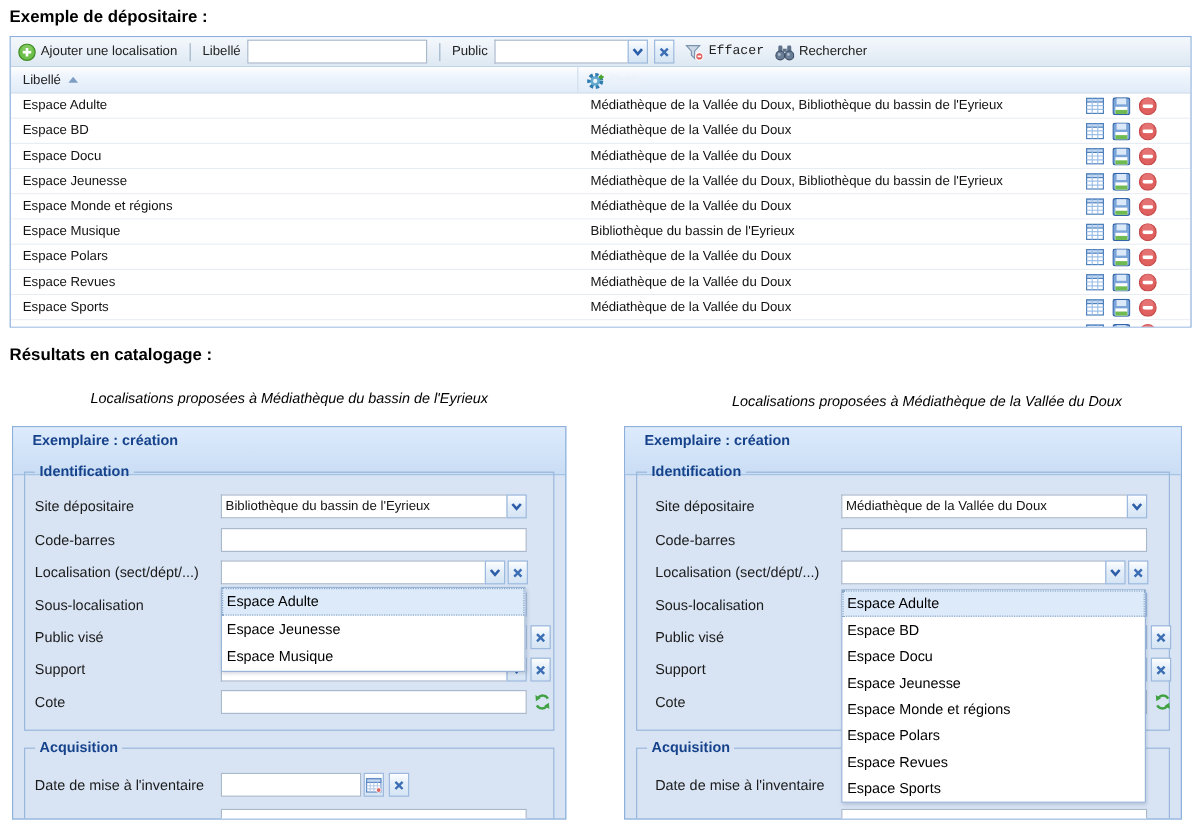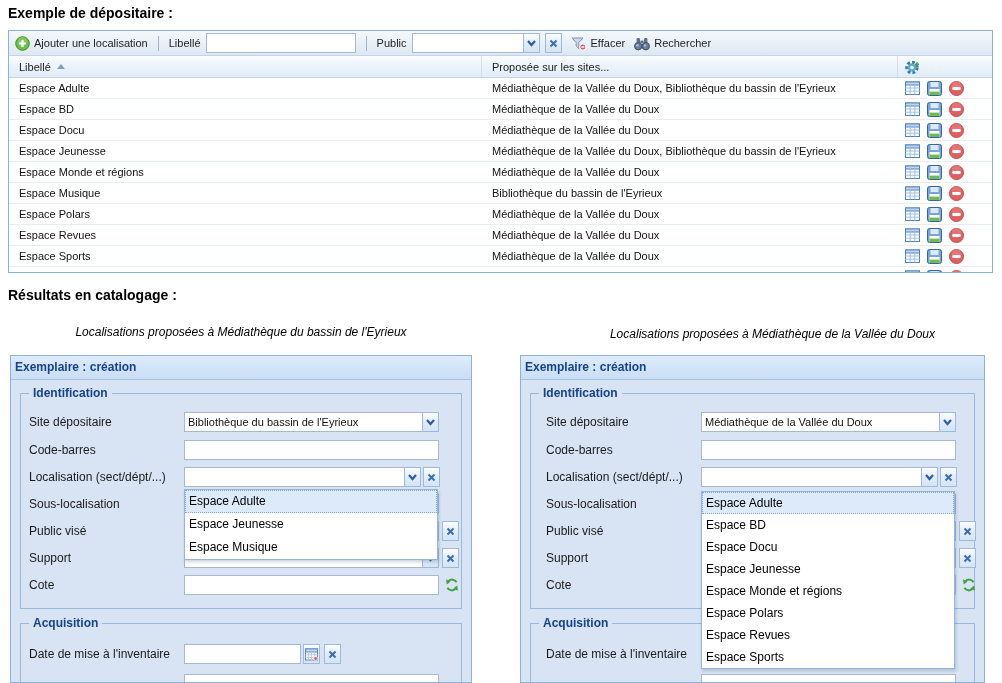--- a/index.html
+++ b/index.html
@@ -41,23 +41,23 @@
   .gr-libelle { width:473px; padding-left:10px; overflow:hidden; white-space:nowrap; }
   .gr-sites { width:416px; padding-left:10px; overflow:hidden; white-space:nowrap; }
   .gr-icons { flex:1; display:flex; align-items:center; gap:7px; padding-left:7px; }
   .icon { display:inline-flex; flex:0 0 auto; }
 
   
   .panel { position:absolute; top:355px; height:328px; background:#d8e4f4;
     border:1px solid #8db0dd; overflow:hidden; font-size:12px; }
   .panel-left  { left:10px;  width:462px; --label-x:18px;  --field-x:173px; }
   .panel-right { left:520px; width:465px; --label-x:25px;  --field-x:180px; }
-  .panel-header { height:24px; background:linear-gradient(#ddebfc,#c9ddf4);
+  .panel-header { height:40px; background:linear-gradient(#ddebfc,#c9ddf4);
     border-bottom:1px solid #a6c3e4; color:#15428b; font-weight:bold; font-size:12px;
-    line-height:23px; padding-left:4px; }
+    line-height:23px; padding-left:16px; }
   .fs { position:absolute; border:1px solid #9ab7dc; }
   .fs legend { color:#15428b; font-weight:bold; font-size:12px; padding:0 4px; margin-left:8px; }
   .frow { position:absolute; left:0; width:100%; height:20px; }
   .frow .flabel { position:absolute; left:var(--label-x); top:3px; color:#1a1a1a; }
   .fctrl { position:absolute; left:var(--field-x); top:0; display:flex; align-items:flex-start; gap:2px; }
   .w255 { width:255px; } .w237 { width:237px; } .w117 { width:117px; }
   .dd { position:absolute; left:var(--field-x); width:254px; background:#fff;
     border:1px solid #98b5d7; z-index:9; box-shadow:1px 2px 3px rgba(60,80,110,.25); }
   .dd-item { height:var(--ih); line-height:var(--ih); padding-left:4px; color:#000; cursor:pointer; }
   .dd-item:first-of-type { background:#dceafa; outline:1px dotted #89a6c6; outline-offset:-1px; }
@@ -92,21 +92,21 @@
           <svg width="11" height="8" viewBox="0 0 11 8">
             <path d="M2 2l3.5 4L9 2" stroke="#2b5da8" stroke-width="2.2" fill="none"></path>
           </svg>
         </span>
     </span>
     <span class="xbtn">
         <svg width="9" height="9" viewBox="0 0 9 9">
           <path d="M1.5 1.5l6 6M7.5 1.5l-6 6" stroke="#3c6eb4" stroke-width="2" fill="none"></path>
         </svg>
       </span>
-    <span class="tb-btn" style="margin-left:4px;">
+    <span class="tb-btn" style="margin-left:4px;font-family:Liberation Mono, monospace;">
       <span class="icon">
           <svg width="16" height="15" viewBox="0 0 16 15">
             <path d="M1 2h11l-4.2 4.6v6L5.2 10V6.6z" fill="#ccd8e6" stroke="#7a94b0"></path>
             <circle cx="11.8" cy="11" r="3.1" fill="#e05c5c" stroke="#fff"></circle>
             <path d="M10.3 11h3" stroke="#fff" stroke-width="1.4"></path>
           </svg>
         </span>
       <span>Effacer</span>
     </span>
     <span class="tb-btn" style="margin-left:4px;justify-content:space-between;">
@@ -123,23 +123,20 @@
         </span>
       <span>Rechercher</span>
     </span>
   </div>
 
   <div id="grid-header">
     <div class="gh-cell gh-libelle">
       <span>Libellé</span>
       <span class="sort-arrow"></span>
     </div>
-    <div class="gh-cell gh-sites">
-      <span>Proposée sur les sites...</span>
-    </div>
     <div class="gh-cell gh-outils">
       <span class="icon">
           <svg width="17" height="16" viewBox="0 0 17 16">
             <circle cx="8" cy="8.5" r="5" fill="none" stroke="#2e7cb0" stroke-width="3.4" stroke-dasharray="2.6 2"></circle>
             <circle cx="8" cy="8.5" r="4" fill="#63a8cf"></circle>
             <circle cx="8" cy="8.5" r="1.8" fill="#eaf4fb"></circle>
             <path d="M13 3.2v4M11 5.2h4" stroke="#49a52f" stroke-width="1.6"></path>
           </svg>
         </span>
       <span class="outils-ghost">Outils</span>

